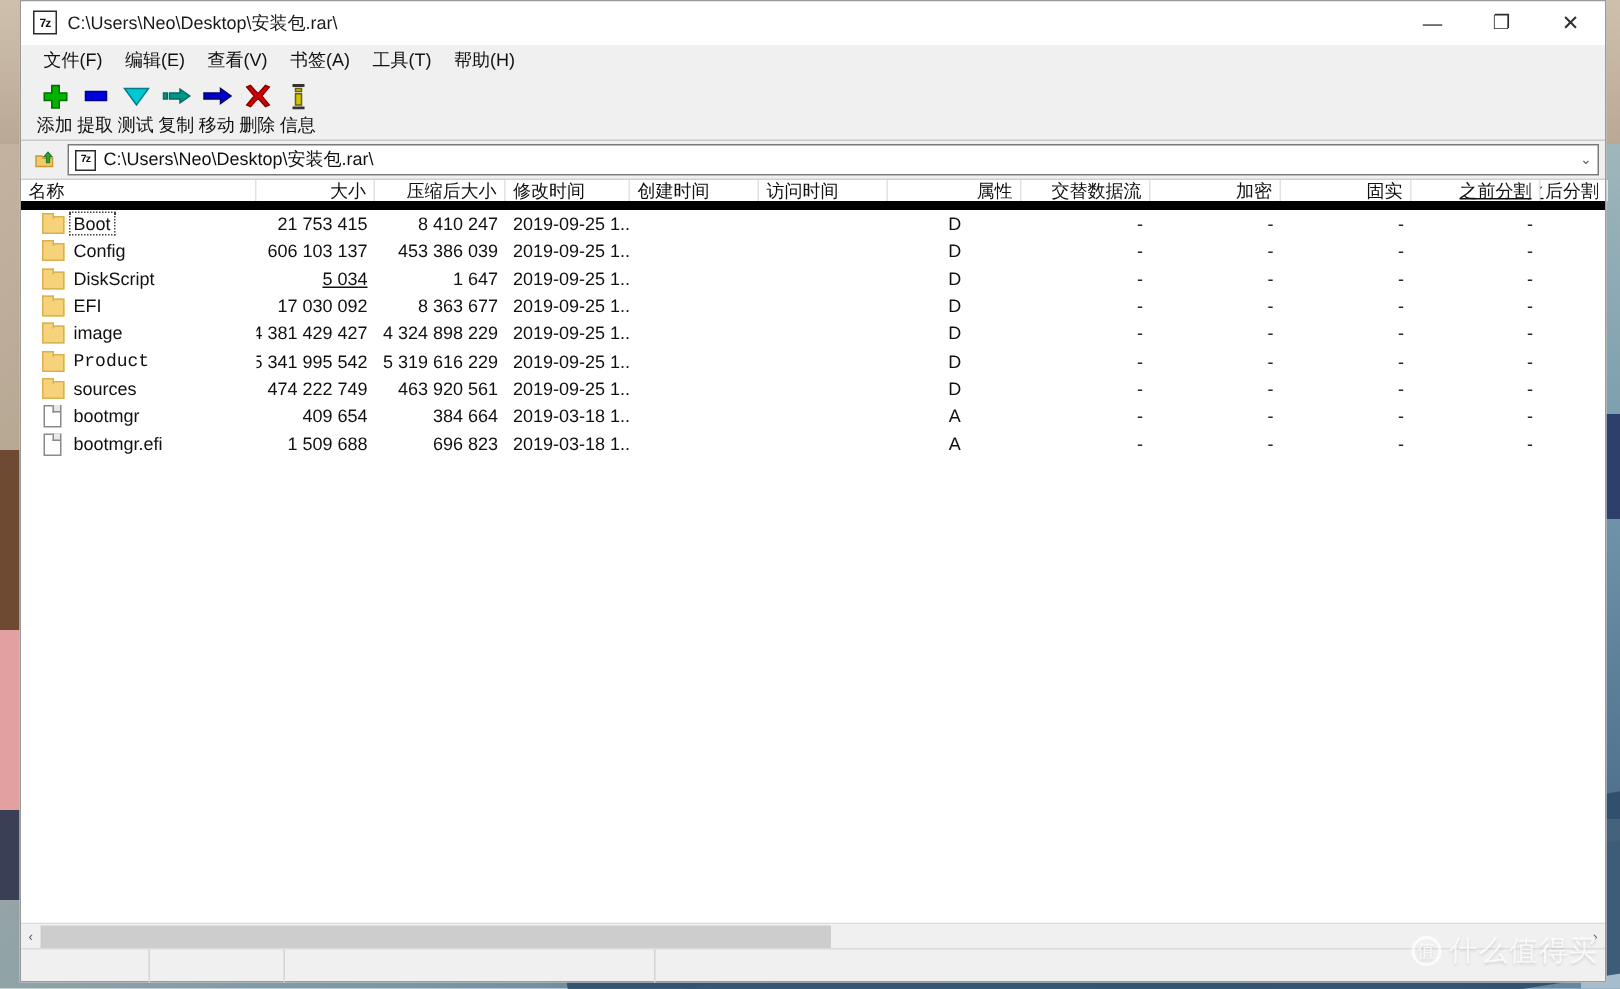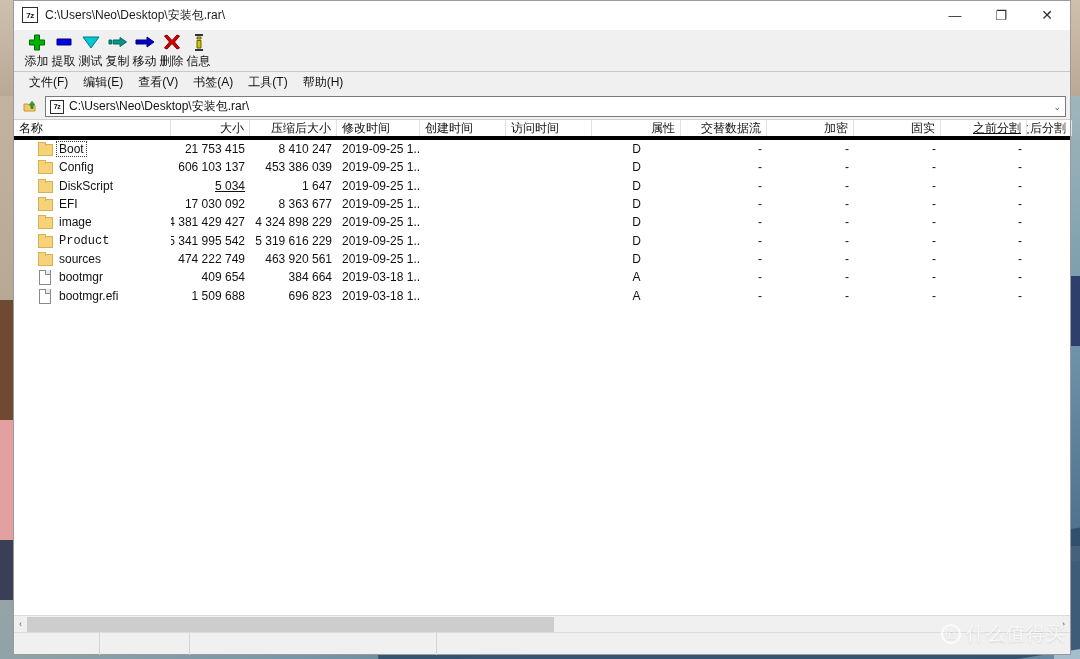--- a/index.html
+++ b/index.html
@@ -123,21 +123,21 @@
     display:flex;align-items:center;justify-content:center;letter-spacing:-0.5px;
   }
   #addrbox .addr-text { font-size: 12px; color:#111; white-space: nowrap; }
   #addrbox .caret { margin-left:auto; font-size:9px; color:#5a5a5a; }
 
   
   #listhead {
     height: 20px; flex: 0 0 20px;
     background: #ffffff;
     display: flex; position: relative;
-    border-bottom: 4px solid #000000;
+    border-bottom: 6px solid #000000;
   }
   .hcell {
     font-size: 12px; color: #111;
     display: flex; align-items: center;
     border-right: 1px solid #e2e2e2;
     padding: 0 5px; white-space: nowrap; overflow: hidden;
   }
   .hcell.r { justify-content: flex-end; }
   .hcell.l { justify-content: flex-start; }
 
@@ -147,21 +147,21 @@
     position: relative; overflow: hidden;
   }
   .row { height: 18.3px; display: flex; align-items: center; }
   .cell {
     font-size: 12px; color: #111; height: 18px;
     display: flex; align-items: center; padding: 0 5px;
     white-space: nowrap; overflow: hidden;
   }
   .cell.r { justify-content: flex-end; }
   .cell.c { justify-content: center; }
-  .cell.name { padding-left: 10px; }
+  .cell.name { padding-left: 0; }
   .name-wrap { display: flex; align-items: center; padding-left: 14px; }
   .name-label { font-size: 12px; color: #111; padding: 0 2px; }
   .row.focused .name-label { outline: 1px dotted #444; }
 
   .ficon { width: 14px; height: 14px; margin-right: 5px; flex:0 0 14px; position: relative; }
   .ficon.folder::before {
     content:""; position:absolute; left:0; top:2px; width:13px; height:10px;
     background:#f6d27a; border:1px solid #d9b14e;
   }
   .ficon.folder::after {
@@ -239,90 +239,90 @@
 
   <div id="titlebar">
     <div class="app-icon">7z</div>
     <div class="title-text">C:\Users\Neo\Desktop\安装包.rar\</div>
     <div class="spacer"></div>
     <div class="wbtn">—</div>
     <div class="wbtn">❐</div>
     <div class="wbtn close">✕</div>
   </div>
 
-  <div id="toolbar">
-      <div class="tb-item">
-        <div class="tb-icon">
-          <svg width="22" height="18" viewBox="0 0 22 18">
-            <path d="M8.5 2 H13.5 V7 H18.5 V12 H13.5 V17 H8.5 V12 H3.5 V7 H8.5 Z" fill="#00b400" stroke="#006b00" stroke-width="1"></path>
-          </svg>
-        </div>
-        <div class="tb-label">添加</div>
-      </div>
-      <div class="tb-item">
-        <div class="tb-icon">
-          <svg width="22" height="18" viewBox="0 0 22 18">
-            <path d="M4 6 H18 V12 H4 Z" fill="#0000e0" stroke="#000080" stroke-width="1"></path>
-          </svg>
-        </div>
-        <div class="tb-label">提取</div>
-      </div>
-      <div class="tb-item">
-        <div class="tb-icon">
-          <svg width="22" height="18" viewBox="0 0 22 18">
-            <path d="M3 4 H19 L11 15 Z" fill="#00c8d2" stroke="#007c8a" stroke-width="1"></path>
-          </svg>
-        </div>
-        <div class="tb-label">测试</div>
-      </div>
-      <div class="tb-item">
-        <div class="tb-icon">
-          <svg width="22" height="18" viewBox="0 0 22 18">
-            <path d="M2 7 H4.5 V11 H2 Z" fill="#009688" stroke="#006b60" stroke-width="1"></path>
-            <path d="M6 7 H13 V4.5 L19.5 9 L13 13.5 V11 H6 Z" fill="#009688" stroke="#006b60" stroke-width="1"></path>
-          </svg>
-        </div>
-        <div class="tb-label">复制</div>
-      </div>
-      <div class="tb-item">
-        <div class="tb-icon">
-          <svg width="22" height="18" viewBox="0 0 22 18">
-            <path d="M2 7 H13 V4 L20 9 L13 14 V11 H2 Z" fill="#0000c8" stroke="#000070" stroke-width="1"></path>
-          </svg>
-        </div>
-        <div class="tb-label">移动</div>
-      </div>
-      <div class="tb-item">
-        <div class="tb-icon">
-          <svg width="22" height="18" viewBox="0 0 22 18">
-            <path d="M3.5 3 L6 2 L11 7.5 L16 2 L18.5 3 L13.5 9 L18.5 15 L16 16 L11 10.5 L6 16 L3.5 15 L8.5 9 Z" fill="#d40000" stroke="#8a0000" stroke-width="1"></path>
-          </svg>
-        </div>
-        <div class="tb-label">删除</div>
-      </div>
-      <div class="tb-item">
-        <div class="tb-icon">
-          <svg width="22" height="18" viewBox="0 0 22 18">
-            <path d="M7 1 H15 V3 H7 Z" fill="#333"></path>
-            <path d="M9 4 H13 V6 H9 Z" fill="#d4c400" stroke="#6b6100" stroke-width="1"></path>
-            <path d="M9 7.5 H13 V15 H9 Z" fill="#d4c400" stroke="#6b6100" stroke-width="1"></path>
-            <path d="M7 16 H15 V18 H7 Z" fill="#333"></path>
-          </svg>
-        </div>
-        <div class="tb-label">信息</div>
-      </div>
-    </div>
-
   <div id="menubar">
       <div class="mi">文件(F)</div>
       <div class="mi">编辑(E)</div>
       <div class="mi">查看(V)</div>
       <div class="mi">书签(A)</div>
       <div class="mi">工具(T)</div>
       <div class="mi">帮助(H)</div>
+    </div>
+
+  <div id="toolbar">
+      <div class="tb-item">
+        <div class="tb-icon">
+          <svg width="22" height="18" viewBox="0 0 22 18">
+            <path d="M8.5 2 H13.5 V7 H18.5 V12 H13.5 V17 H8.5 V12 H3.5 V7 H8.5 Z" fill="#00b400" stroke="#006b00" stroke-width="1"></path>
+          </svg>
+        </div>
+        <div class="tb-label">添加</div>
+      </div>
+      <div class="tb-item">
+        <div class="tb-icon">
+          <svg width="22" height="18" viewBox="0 0 22 18">
+            <path d="M4 6 H18 V12 H4 Z" fill="#0000e0" stroke="#000080" stroke-width="1"></path>
+          </svg>
+        </div>
+        <div class="tb-label">提取</div>
+      </div>
+      <div class="tb-item">
+        <div class="tb-icon">
+          <svg width="22" height="18" viewBox="0 0 22 18">
+            <path d="M3 4 H19 L11 15 Z" fill="#00c8d2" stroke="#007c8a" stroke-width="1"></path>
+          </svg>
+        </div>
+        <div class="tb-label">测试</div>
+      </div>
+      <div class="tb-item">
+        <div class="tb-icon">
+          <svg width="22" height="18" viewBox="0 0 22 18">
+            <path d="M2 7 H4.5 V11 H2 Z" fill="#009688" stroke="#006b60" stroke-width="1"></path>
+            <path d="M6 7 H13 V4.5 L19.5 9 L13 13.5 V11 H6 Z" fill="#009688" stroke="#006b60" stroke-width="1"></path>
+          </svg>
+        </div>
+        <div class="tb-label">复制</div>
+      </div>
+      <div class="tb-item">
+        <div class="tb-icon">
+          <svg width="22" height="18" viewBox="0 0 22 18">
+            <path d="M2 7 H13 V4 L20 9 L13 14 V11 H2 Z" fill="#0000c8" stroke="#000070" stroke-width="1"></path>
+          </svg>
+        </div>
+        <div class="tb-label">移动</div>
+      </div>
+      <div class="tb-item">
+        <div class="tb-icon">
+          <svg width="22" height="18" viewBox="0 0 22 18">
+            <path d="M3.5 3 L6 2 L11 7.5 L16 2 L18.5 3 L13.5 9 L18.5 15 L16 16 L11 10.5 L6 16 L3.5 15 L8.5 9 Z" fill="#d40000" stroke="#8a0000" stroke-width="1"></path>
+          </svg>
+        </div>
+        <div class="tb-label">删除</div>
+      </div>
+      <div class="tb-item">
+        <div class="tb-icon">
+          <svg width="22" height="18" viewBox="0 0 22 18">
+            <path d="M7 1 H15 V3 H7 Z" fill="#333"></path>
+            <path d="M9 4 H13 V6 H9 Z" fill="#d4c400" stroke="#6b6100" stroke-width="1"></path>
+            <path d="M9 7.5 H13 V15 H9 Z" fill="#d4c400" stroke="#6b6100" stroke-width="1"></path>
+            <path d="M7 16 H15 V18 H7 Z" fill="#333"></path>
+          </svg>
+        </div>
+        <div class="tb-label">信息</div>
+      </div>
     </div>
 
   <div id="addrbar">
     <div class="up-btn">
       <svg width="16" height="16" viewBox="0 0 16 16">
         <path d="M2 12 L2 5 L6 5 L7 6.5 L13 6.5 L13 12 Z" fill="#f3c96b" stroke="#c99a33" stroke-width="1"></path>
         <path d="M9 9.5 L9 5.5 L7.4 5.5 L10 2.4 L12.6 5.5 L11 5.5 L11 9.5 Z" fill="#2faa3a" stroke="#1d7a27" stroke-width=".8"></path>
       </svg>
     </div>
     <div id="addrbox">

